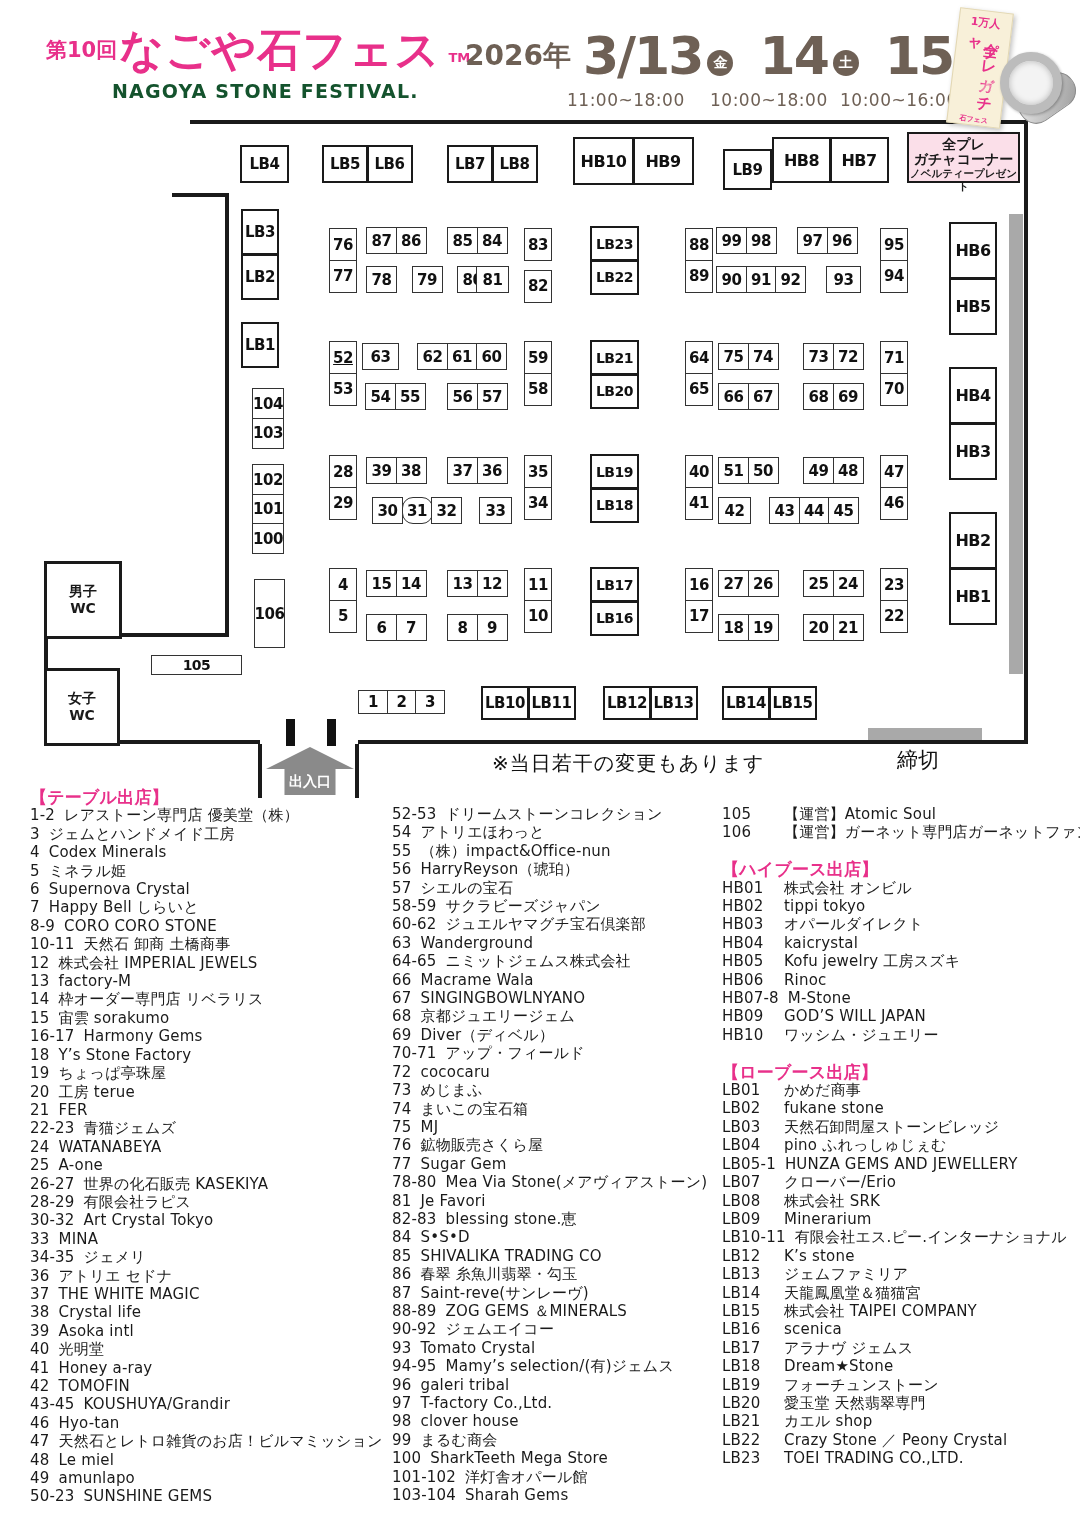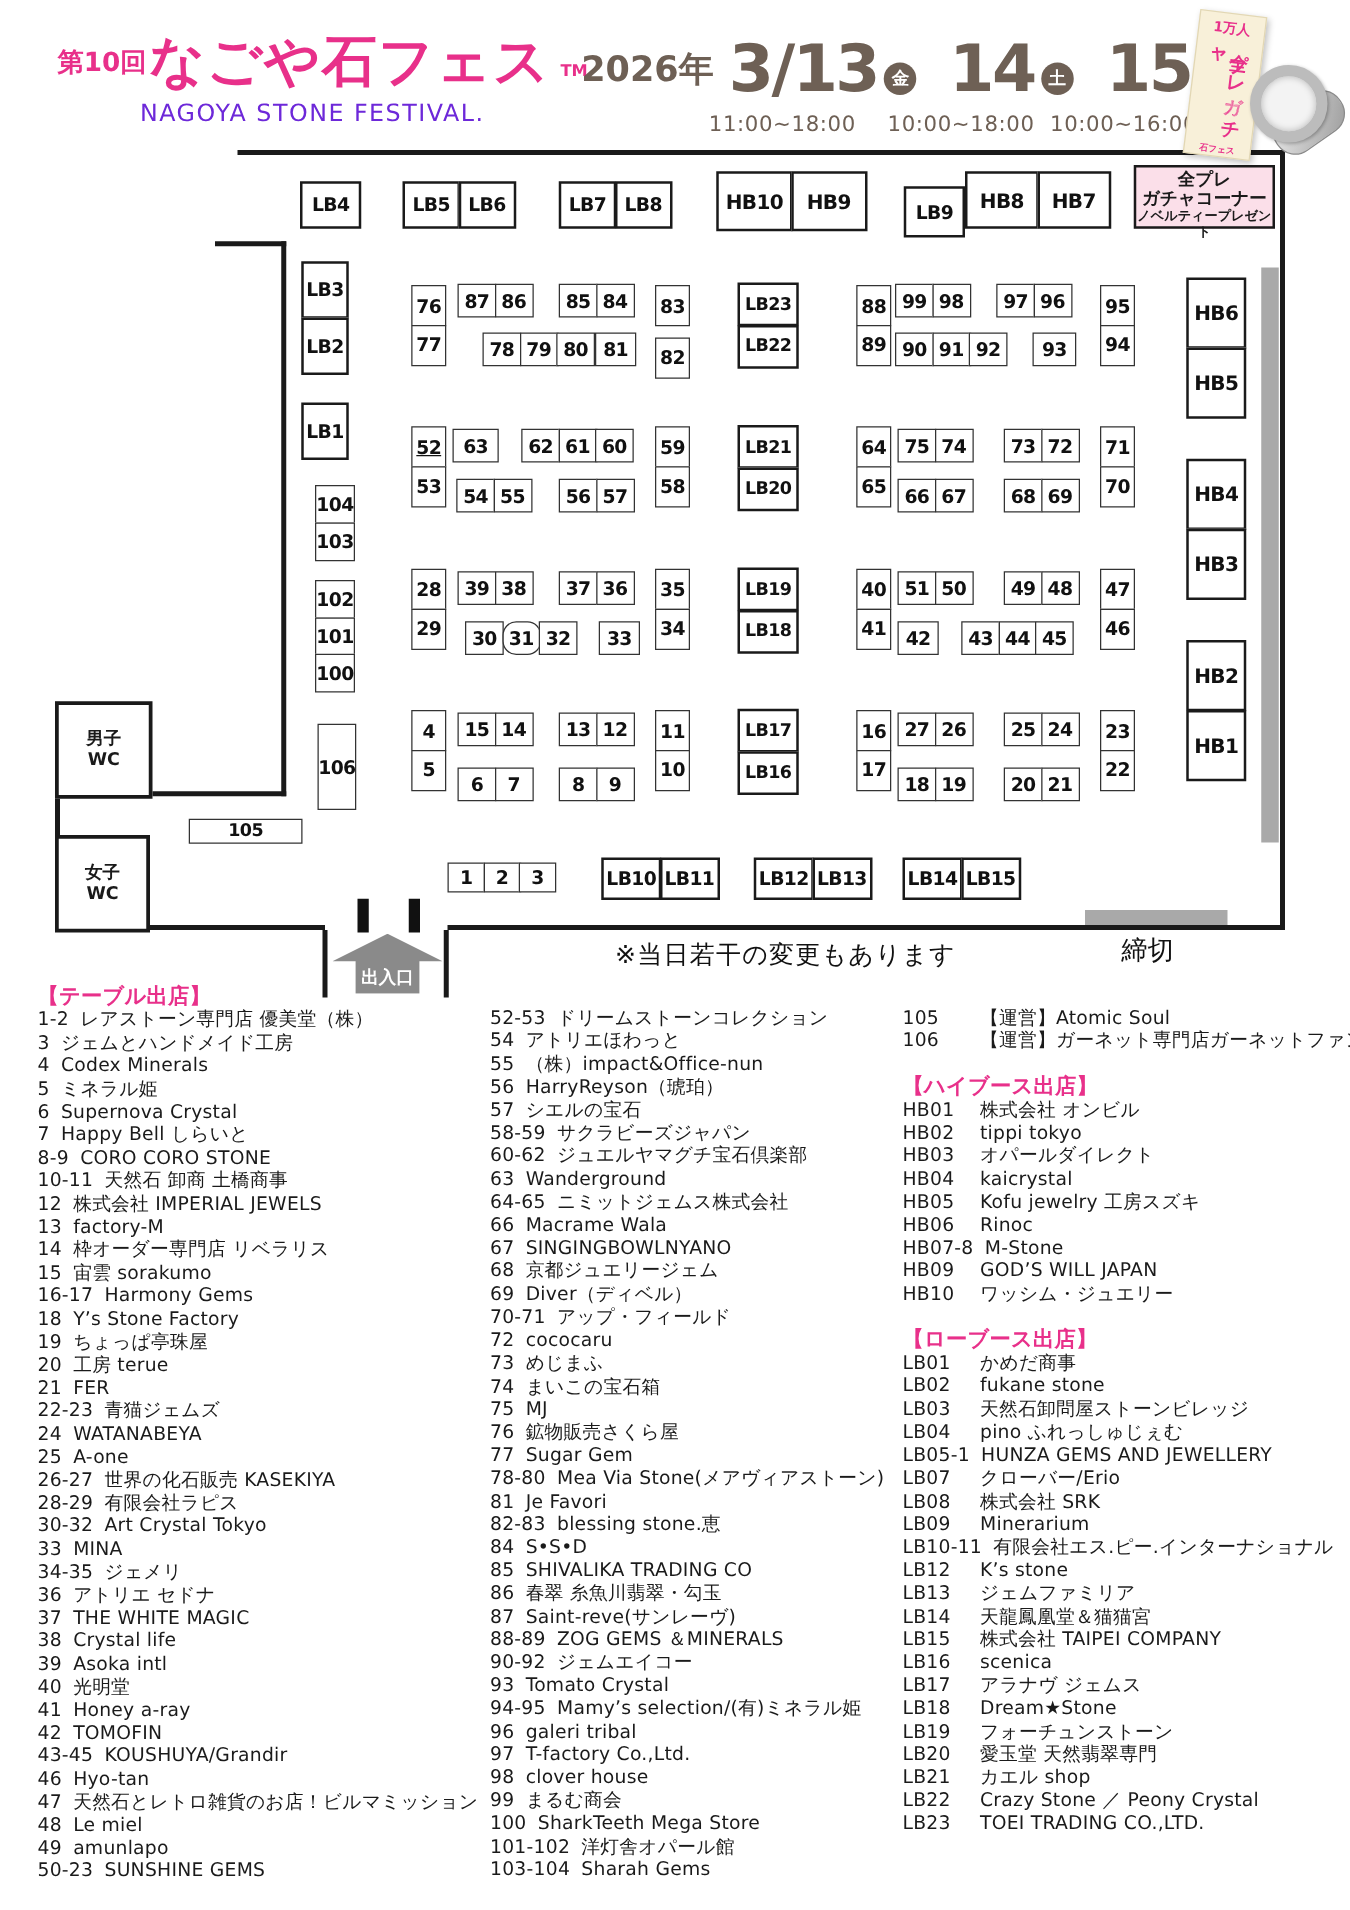--- a/index.html
+++ b/index.html
@@ -4,21 +4,21 @@
 <style>
   html,body{margin:0;padding:0}
   body{width:1080px;height:1528px;position:relative;background:#fff;overflow:hidden;
        font-family:"DejaVu Sans","Liberation Sans",sans-serif;color:#1a1a1a}
   .abs{position:absolute}
   
   #title-block{left:46px;top:28px;display:flex;align-items:center;color:#e8308a;font-weight:bold}
   #edition{font-size:21px;margin-right:2px}
   #title-main{font-size:44px;letter-spacing:1px;line-height:1}
   #tm{font-size:13px;margin-left:8px;margin-top:14px}
-  #subtitle{left:112px;top:80px;color:#6d28d9;font-weight:normal;font-size:19px;letter-spacing:1.2px}
+  #subtitle{left:112px;top:80px;color:#14532d;font-weight:bold;font-size:19px;letter-spacing:1.2px}
   #dates{left:465px;top:30px;display:flex;align-items:flex-end;color:#6e6055;white-space:nowrap}
   .yr{font-size:28px;font-weight:bold;padding-bottom:7px}
   .d{font-size:52px;font-weight:bold;letter-spacing:-2px;line-height:1}
   .d1{margin-left:12px}.d2{margin-left:26px}.d3{margin-left:26px}
   .badge{width:26px;height:26px;border-radius:50%;background:#6e6055;color:#fff;font-size:14px;
          font-weight:bold;display:flex;align-items:center;justify-content:center;margin:0 0 6px 5px;flex:0 0 auto}
   .time{position:absolute;font-size:17px;color:#6e6055;letter-spacing:0.5px}
   #time1{left:567px;top:90px}#time2{left:710px;top:90px}#time3{left:840px;top:90px}
   
   #banner{left:953px;top:10px;width:54px;height:116px;transform:rotate(7deg);background:#f8f0d9;
@@ -212,21 +212,21 @@
       <div class="bcell n" style="width: 31px; height: 27px;">98</div>
     </div>
     <div class="bgrp h" style="left: 797px; top: 227px;">
       <div class="bcell n" style="width: 31px; height: 27px;">97</div>
       <div class="bcell n" style="width: 31px; height: 27px;">96</div>
     </div>
     <div class="bgrp v" style="left: 880px; top: 228px;">
       <div class="bcell n" style="width: 28px; height: 33px;">95</div>
       <div class="bcell n" style="width: 28px; height: 33px;">94</div>
     </div>
-    <div class="bgrp h" style="left: 386px; top: 266px;">
+    <div class="bgrp h" style="left: 366px; top: 266px; gap: 16px;">
       <div class="bcell n" style="width: 31px; height: 27px;">78</div>
       <div class="bcell n" style="width: 31px; height: 27px;">79</div>
       <div class="bcell n" style="width: 31px; height: 27px;">80</div>
     </div>
     <div class="bgrp h" style="left: 476px; top: 266px;">
       <div class="bcell n" style="width: 33px; height: 27px;">81</div>
     </div>
     <div class="bgrp h" style="left: 716px; top: 266px;">
       <div class="bcell n" style="width: 31px; height: 27px;">90</div>
       <div class="bcell n" style="width: 31px; height: 27px;">91</div>
@@ -693,21 +693,21 @@
     <div class="litem">
       <span class="lno">90-92</span>
       <span class="lname">ジェムエイコー</span>
     </div>
     <div class="litem">
       <span class="lno">93</span>
       <span class="lname">Tomato Crystal</span>
     </div>
     <div class="litem">
       <span class="lno">94-95</span>
-      <span class="lname">Mamy’s selection/(有)ミネラル姫</span>
+      <span class="lname">Mamy’s selection/(有)ジェムス</span>
     </div>
     <div class="litem">
       <span class="lno">96</span>
       <span class="lname">galeri tribal</span>
     </div>
     <div class="litem">
       <span class="lno">97</span>
       <span class="lname">T-factory Co.,Ltd.</span>
     </div>
     <div class="litem">

